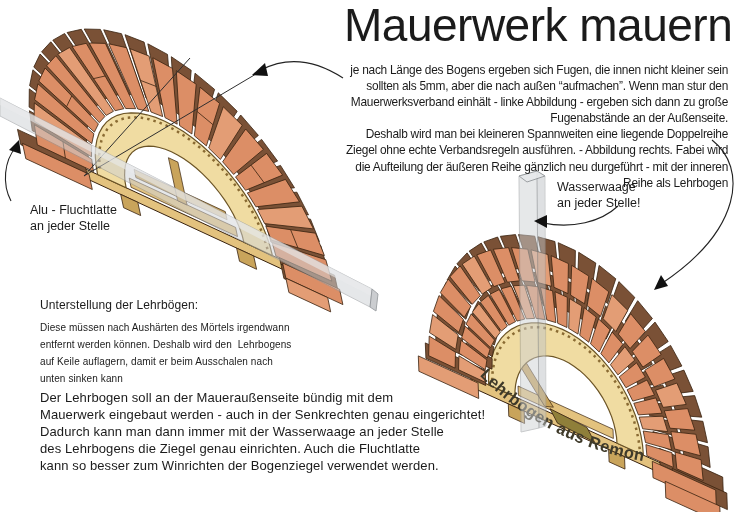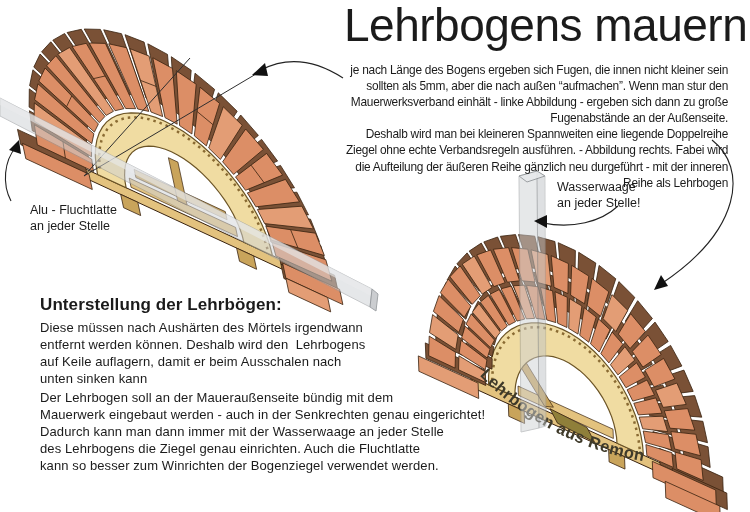--- a/index.html
+++ b/index.html
@@ -4,22 +4,22 @@
 <style>
   html,body{margin:0;padding:0;background:#fff;}
   #page{position:relative;width:750px;height:512px;background:#fff;overflow:hidden;
         font-family:"Liberation Sans",sans-serif;color:#1b1b1b;}
   #scene{position:absolute;left:0;top:0;}
   .txt{position:absolute;white-space:pre;color:#1b1b1b;}
   #title{left:344px;top:2px;font-size:46px;line-height:1;letter-spacing:-0.5px;font-weight:400;}
   #intro{left:346px;top:62px;font-size:11.9px;line-height:16.1px;letter-spacing:-0.25px;text-align:right;}
   #label-flucht{left:12px;top:203px;font-size:12.5px;line-height:15.6px;margin-left:18px;}
   #label-wasser{left:557px;top:180px;font-size:12.5px;line-height:15.6px;}
-  #sec-head{left:40px;top:297px;font-size:17px;line-height:16.9px;letter-spacing:0.1px;font-weight:bold;}
-  #sec-p1{left:40px;top:320px;font-size:13px;line-height:16.9px;letter-spacing:0.1px;}
+  #sec-head{left:40px;top:297px;font-size:12px;line-height:16.9px;letter-spacing:0.1px;}
+  #sec-p1{left:40px;top:320px;font-size:10px;line-height:16.9px;letter-spacing:0.1px;}
   #sec-p2{left:40px;top:390px;font-size:13px;line-height:16.9px;letter-spacing:0.1px;}
   .inscription{font-family:"Liberation Sans",sans-serif;font-size:16.5px;font-weight:700;
                fill:#3f3a2a;letter-spacing:0.5px;}
 </style>
 </head>
 <body>
 
 <div id="page">
 
   <svg id="scene" width="750" height="512" viewBox="0 0 750 512" xmlns="http://www.w3.org/2000/svg" xmlns:xlink="http://www.w3.org/1999/xlink">
@@ -215,21 +215,21 @@
       <polygon points="19,140 9,150 21,154" fill="#111" stroke="none"></polygon>
       <path d="M 343,78 C 312,58 284,58 261,70"></path>
       <polygon points="252,75 265,63 268,76" fill="#111" stroke="none"></polygon>
       <path d="M 618,206 C 601,222 572,229 543,223"></path>
       <polygon points="534,221 547,215 547,228" fill="#111" stroke="none"></polygon>
       <path d="M 712,140 C 748,168 742,230 661,284"></path>
       <polygon points="654,290 668,286 661,275" fill="#111" stroke="none"></polygon>
     </g>
   </svg>
 
-  <h1 class="txt" id="title" style="margin:0;">Lehrbogens mauern</h1>
+  <h1 class="txt" id="title" style="margin:0;">Mauerwerk mauern</h1>
 
   <div class="txt" id="intro">je nach Länge des Bogens ergeben sich Fugen, die innen nicht kleiner sein
 sollten als 5mm, aber die nach außen “aufmachen”. Wenn man stur den
 Mauerwerksverband einhält - linke Abbildung - ergeben sich dann zu große
 Fugenabstände an der Außenseite.
 Deshalb wird man bei kleineren Spannweiten eine liegende Doppelreihe
 Ziegel ohne echte Verbandsregeln ausführen. - Abbildung rechts. Fabei wird
 die Aufteilung der äußeren Reihe gänzlich neu durgeführt - mit der inneren
 Reihe als Lehrbogen</div>
 

